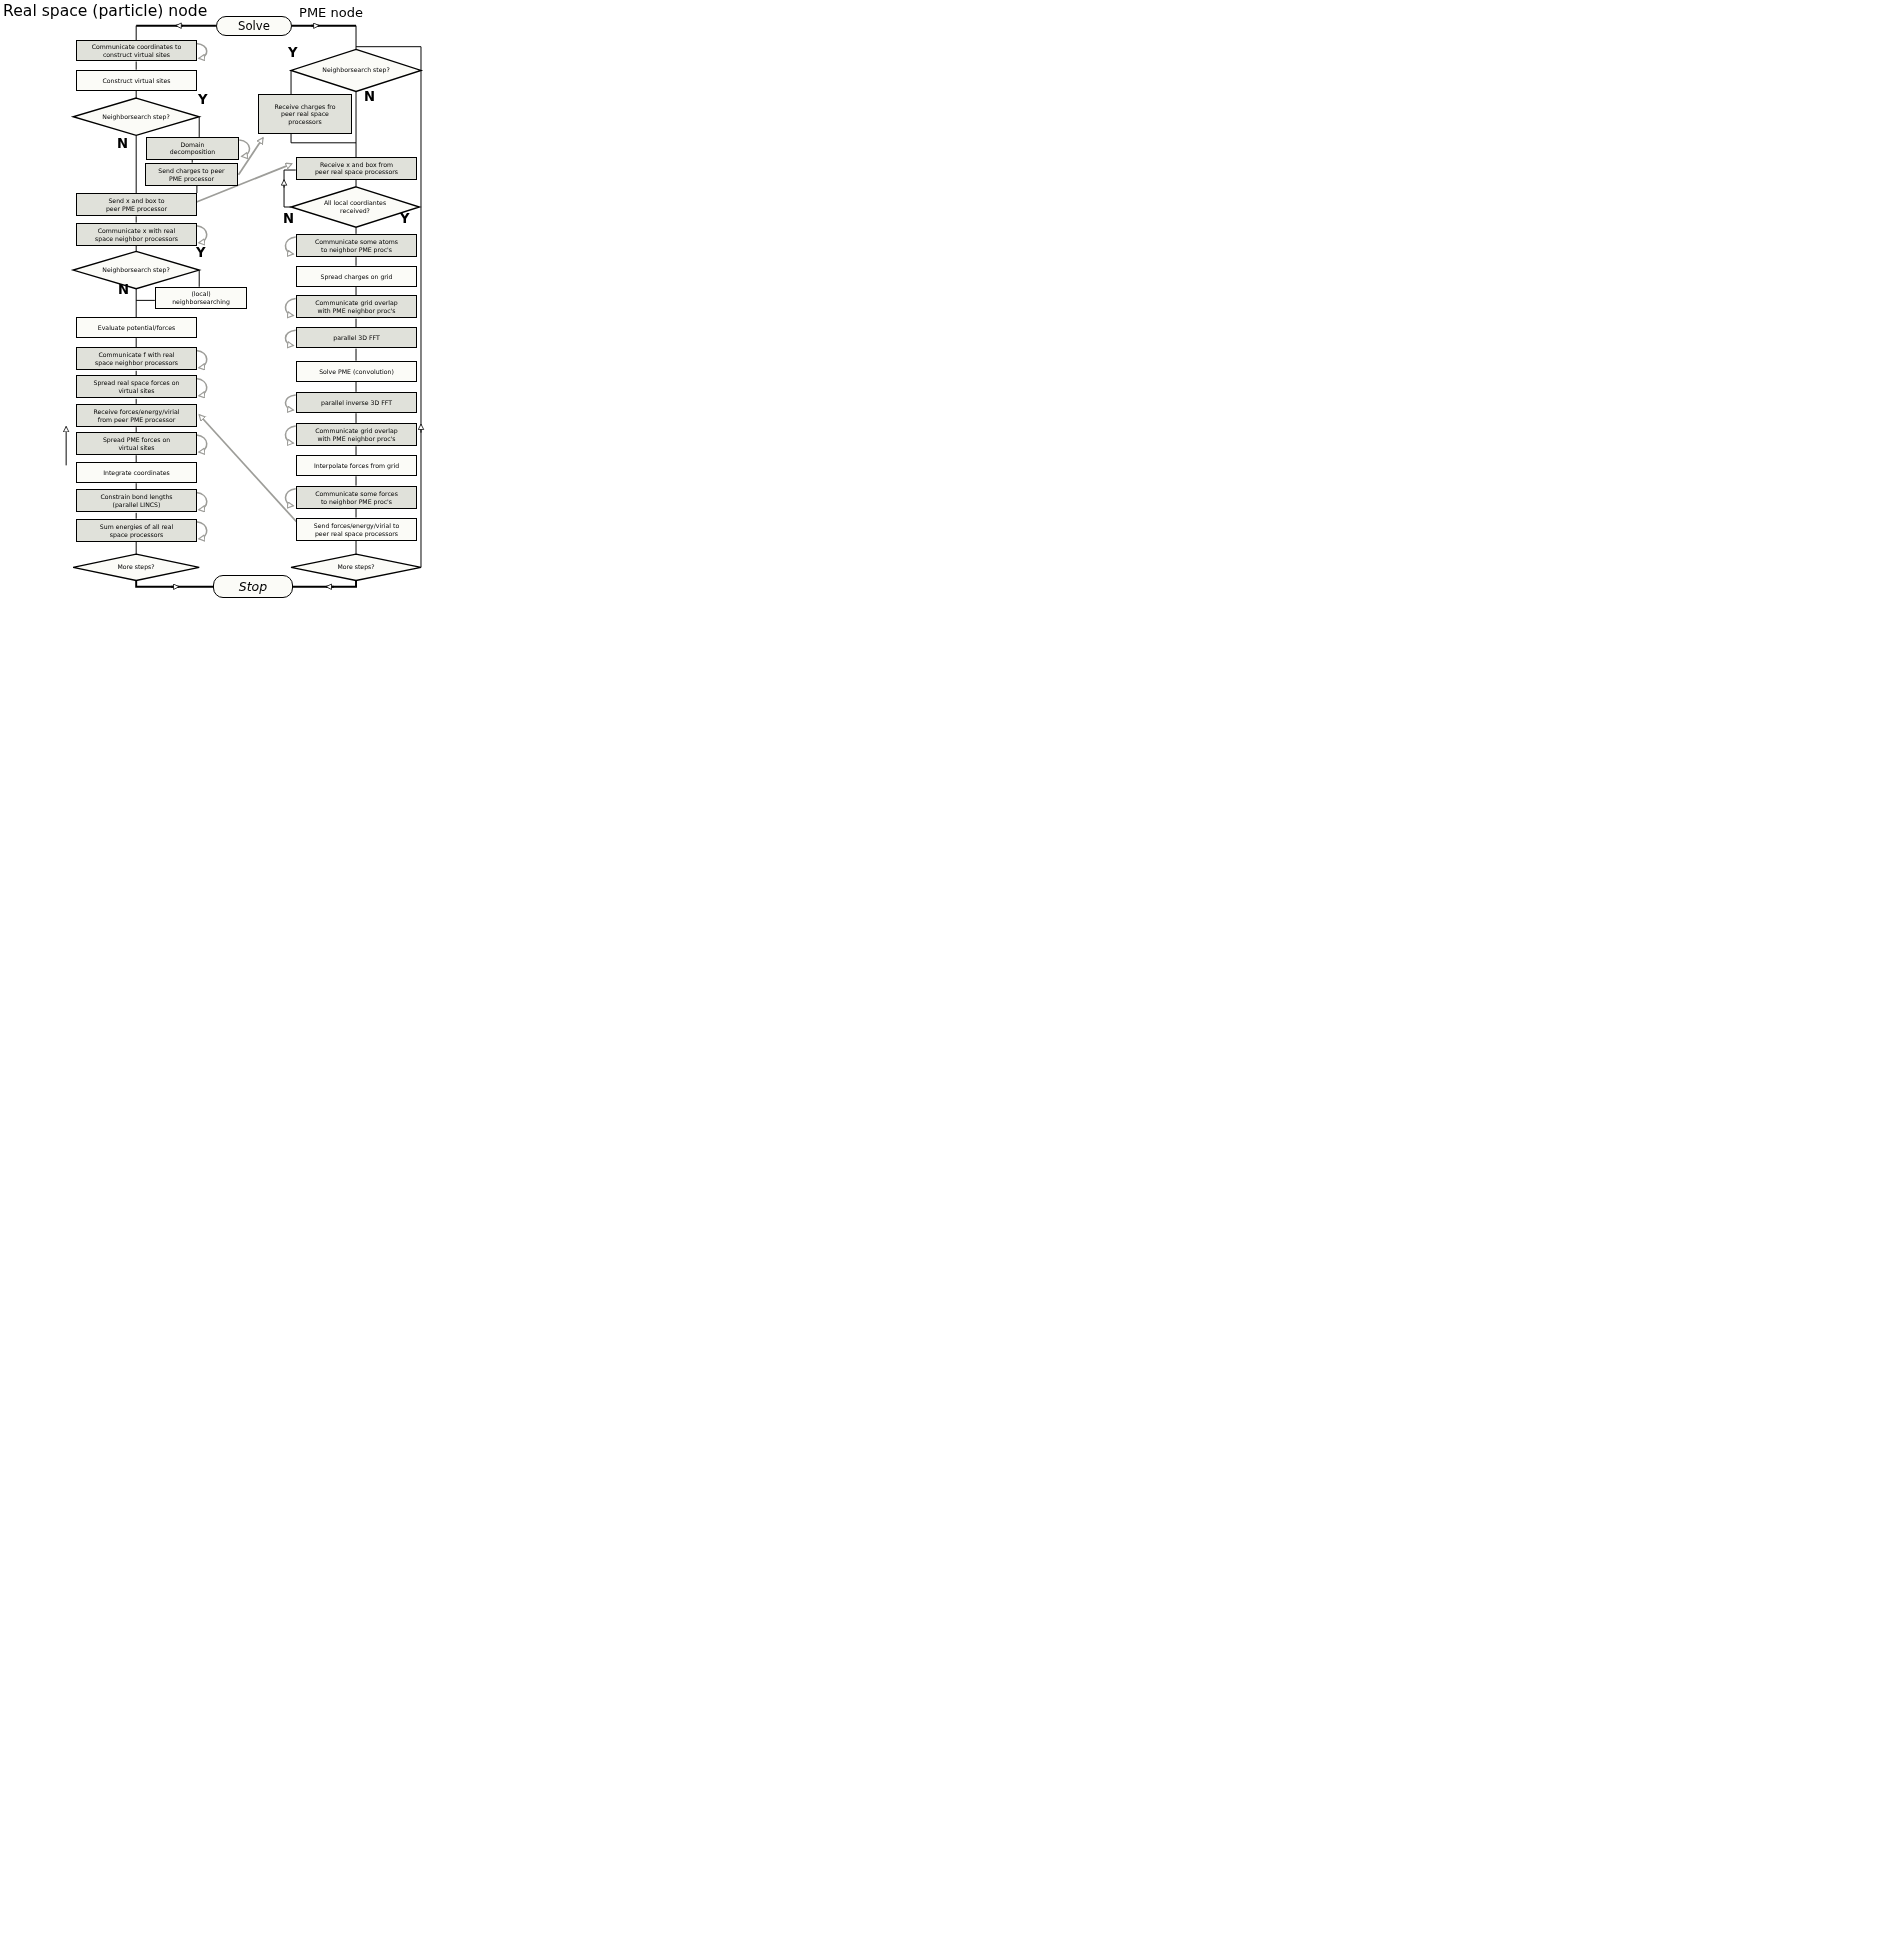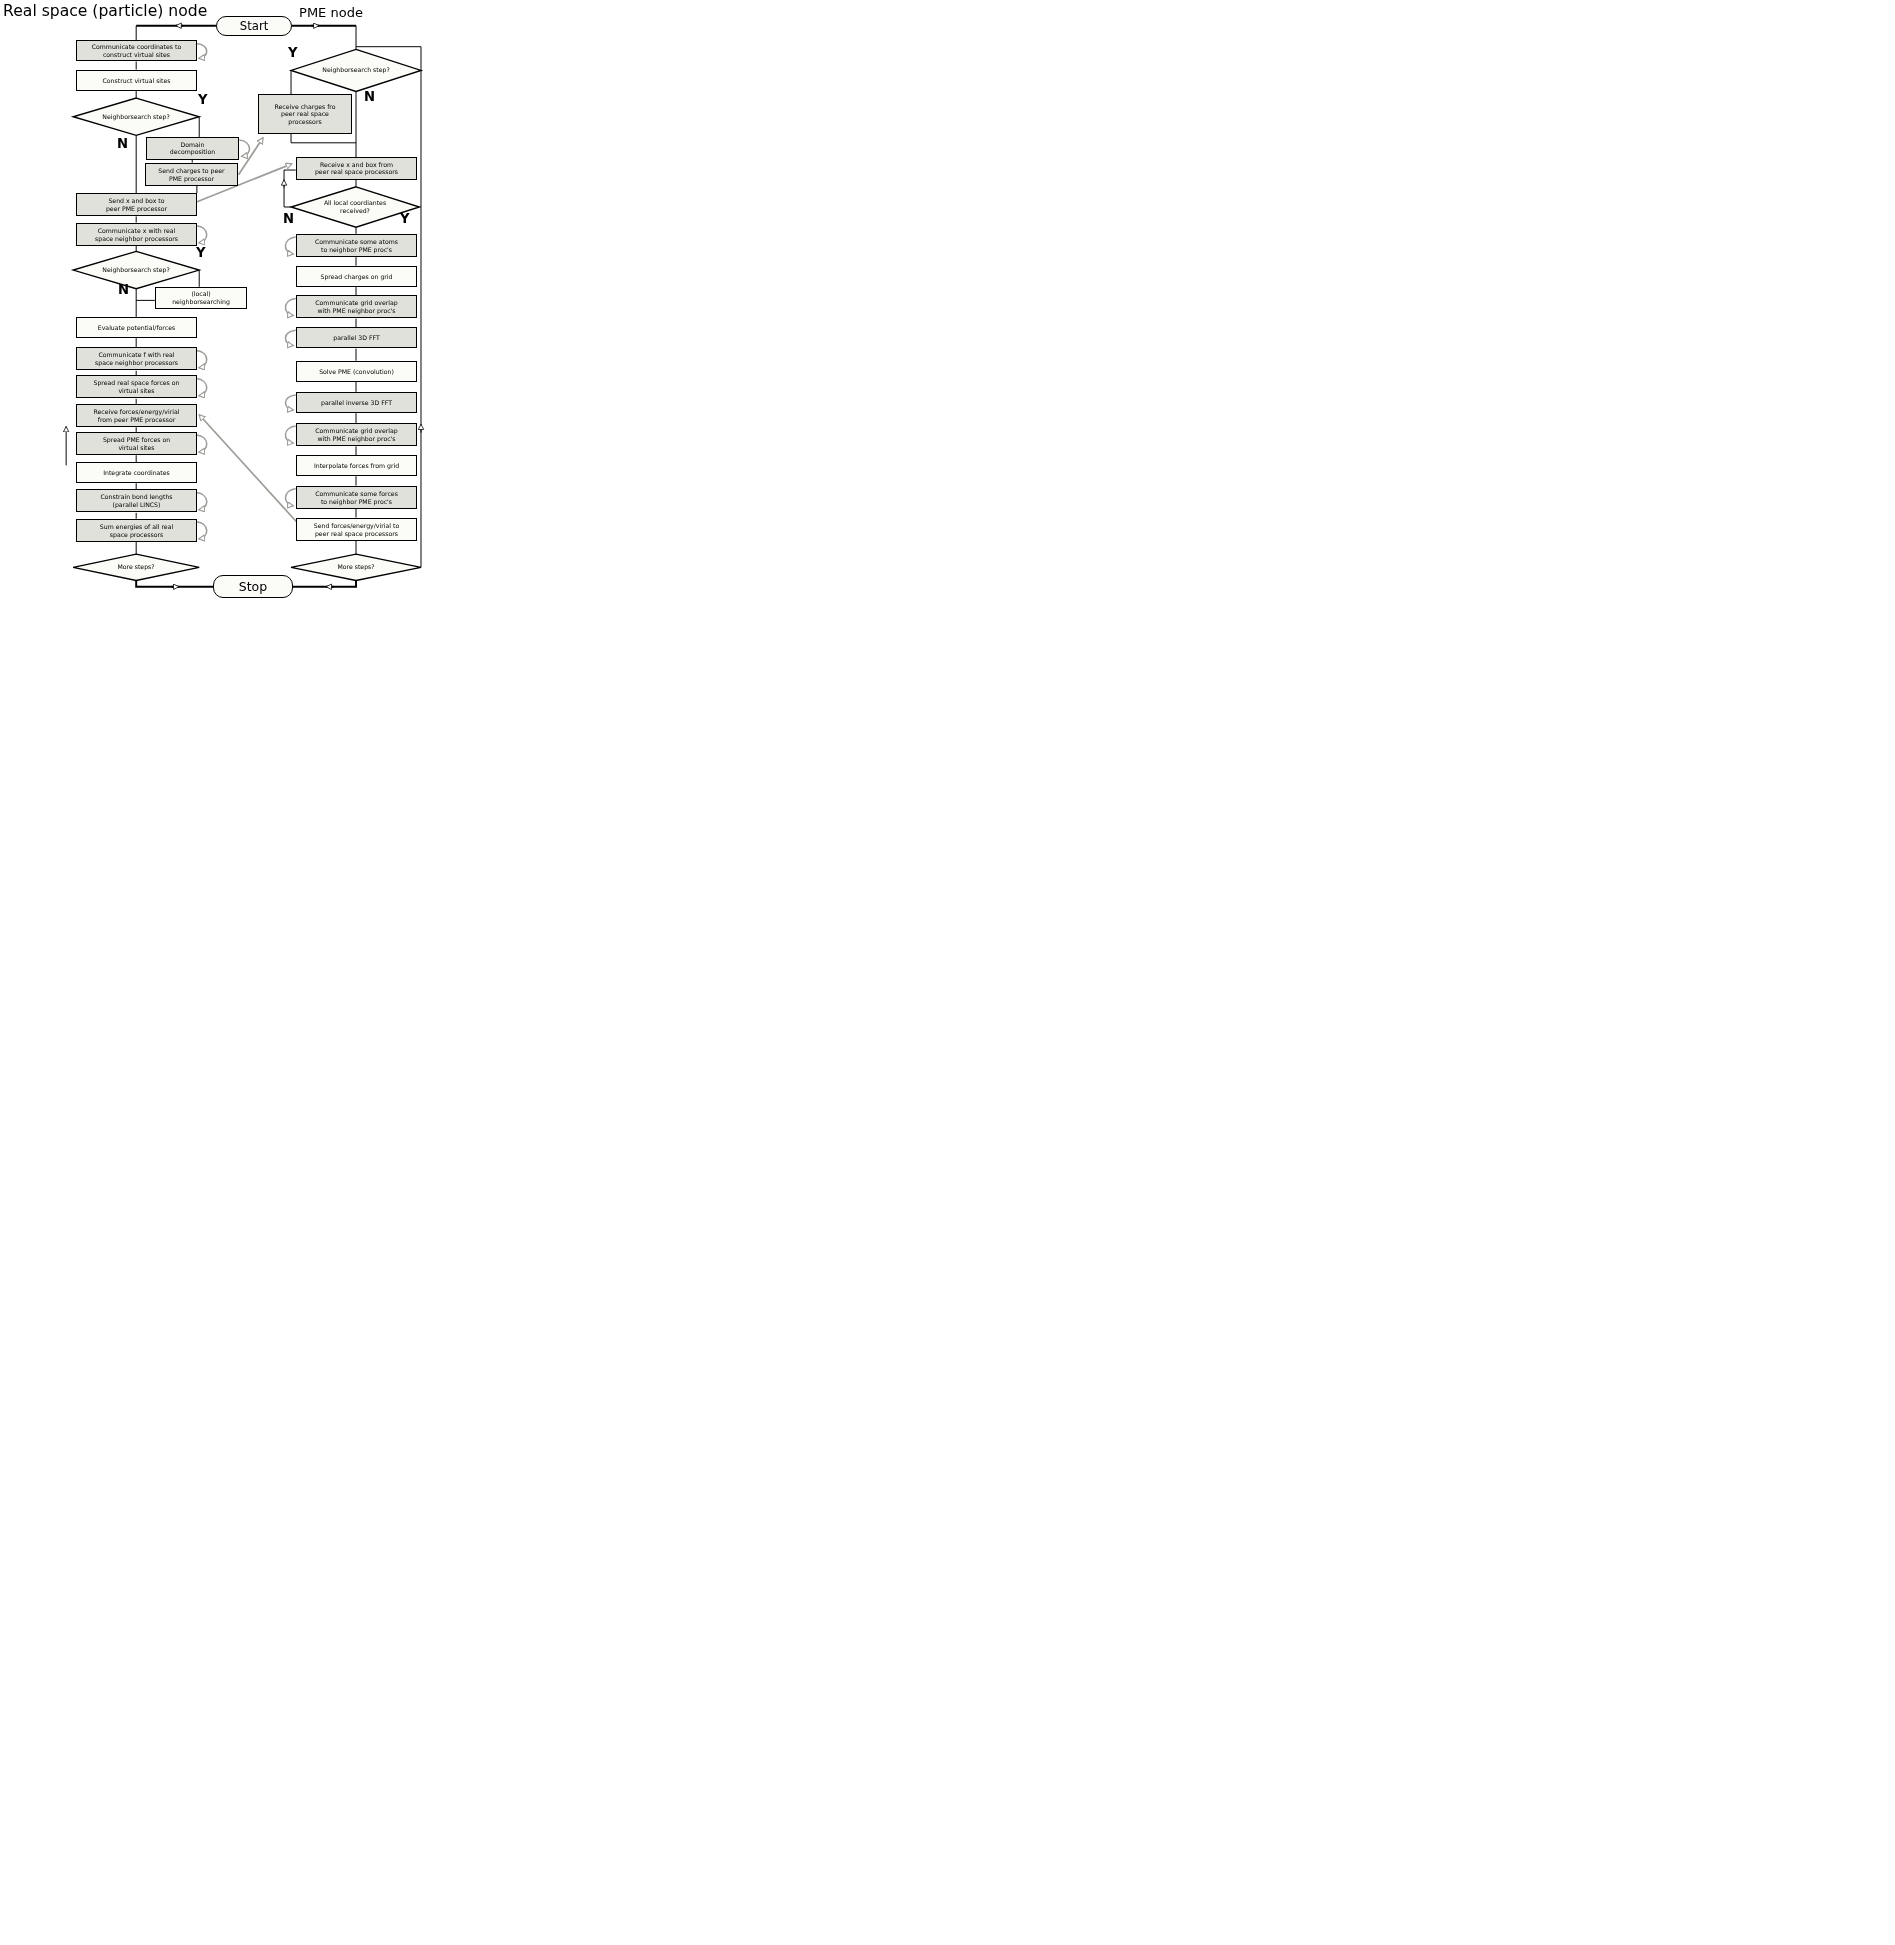--- a/index.html
+++ b/index.html
@@ -13,21 +13,21 @@
   .white{background:#fbfbf7;}
   .terminal{position:absolute;border:1.6px solid #000;border-radius:10px;background:#fbfbf7;
             box-sizing:border-box;display:flex;align-items:center;justify-content:center;
             font-size:11.7px;}
   .dlabel{position:absolute;display:flex;align-items:center;justify-content:center;
           text-align:center;font-size:6.2px;line-height:1.22;white-space:pre-line;}
   .branch{position:absolute;font-weight:bold;font-size:13.2px;line-height:1;}
   .title{position:absolute;font-weight:normal;white-space:nowrap;}
   #title-left{left:3.1px;top:1.6px;font-size:15.6px;}
   #title-right{left:291px;top:5.4px;width:80px;text-align:center;font-size:13px;}
-  #stop-node{font-size:12.5px;}
+  #stop-node{font-size:12.5px;font-style:italic;}
 </style>
 </head>
 <body>
 
 <div class="stage">
 
   <svg class="layer" width="428" height="600" viewBox="0 0 1100 1542">
     <defs>
       <marker id="ab" markerUnits="userSpaceOnUse" markerWidth="20" markerHeight="18" refX="15" refY="8" orient="auto">
         <path d="M1,1 L15,8 L1,15 Z" fill="#ffffff" stroke="#000000" stroke-width="2"></path>
@@ -131,21 +131,21 @@
       <path d="M760,1015 C726,1019 726,1050 754,1054" marker-end="url(#ag)"></path>
       <path d="M760,1095 C726,1099 726,1135 754,1139" marker-end="url(#ag)"></path>
       <path d="M760,1256 C726,1260 726,1296 754,1300" marker-end="url(#ag)"></path>
     </g>
   </svg>
 
   <div class="title" id="title-left">Real space (particle) node</div>
   <div class="title" id="title-right">PME node</div>
 
   <div class="terminal" style="left:216px;top:15.6px;width:76px;height:20px">
-    <span>Start</span>
+    <span>Solve</span>
     </div>
   <div class="terminal" id="stop-node" style="left:213px;top:575px;width:80px;height:23px">
     <span>Stop</span>
     </div>
 
   <div class="node gray" style="left:76px;top:40px;width:121px;height:21px"><span>Communicate coordinates to
 construct virtual sites</span></div>
   <div class="node white" style="left:76px;top:70px;width:121px;height:21px"><span>Construct virtual sites</span></div>
   <div class="node gray" style="left:146px;top:137px;width:93px;height:22.6px"><span>Domain
 decomposition</span></div>

